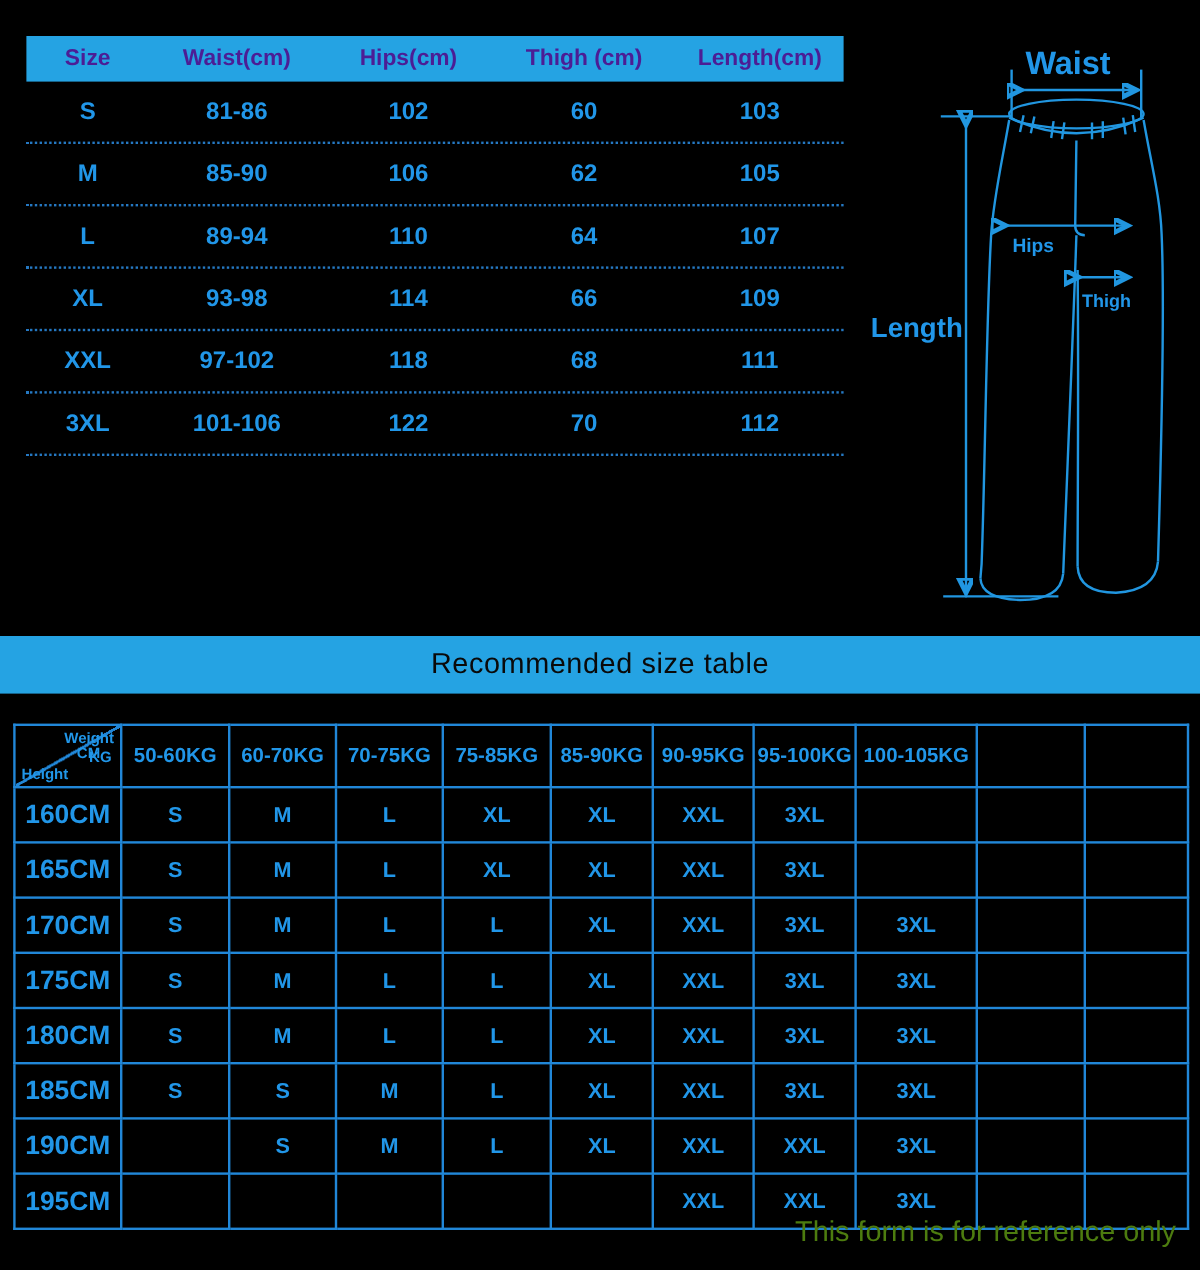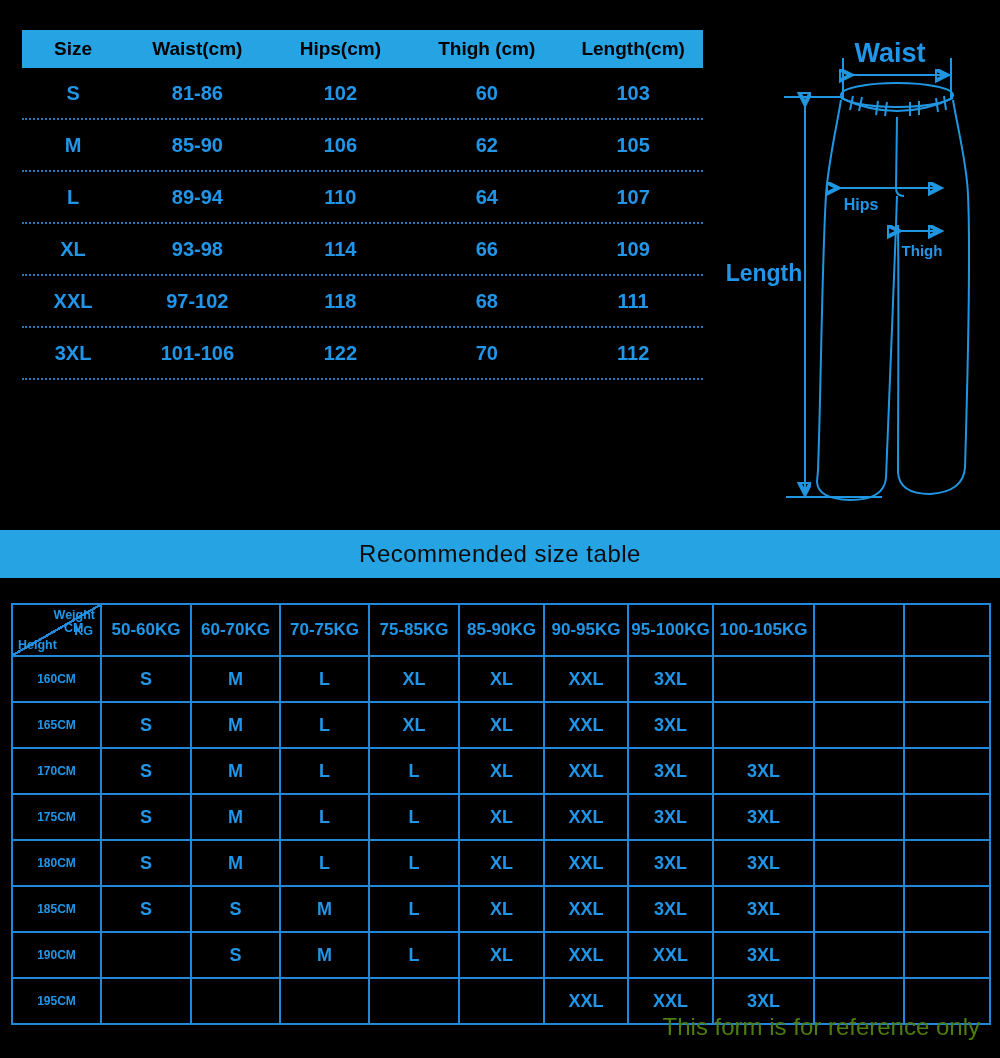--- a/index.html
+++ b/index.html
@@ -6,37 +6,37 @@
   .canvas{
     position:relative;
     width:1000px;height:1058px;
     background:#000;
     font-family:"Liberation Sans", sans-serif;
     overflow:hidden;
   }
   
   .top-table{position:absolute;left:22px;top:30px;width:681px;}
   .tt-header{display:flex;height:38px;background:#25a3e3;align-items:center;}
-  .tt-header .cell{color:#000000;font-weight:bold;font-size:19px;text-align:center;}
+  .tt-header .cell{color:#4c1d95;font-weight:bold;font-size:19px;text-align:center;}
   .tt-row{display:flex;height:50px;align-items:center;border-bottom:2px dotted #2578c2;}
   .tt-row .cell{color:#2196e8;font-weight:bold;font-size:20px;text-align:center;}
   .c0{width:15%;} .c1{width:21.5%;} .c2{width:20.5%;} .c3{width:22.5%;} .c4{width:20.5%;}
   
   .pants{position:absolute;left:700px;top:20px;}
   .pants path,.pants line,.pants ellipse{stroke:#2196e0;stroke-width:2;fill:none;}
   .pants text{fill:#2196e8;font-family:"Liberation Sans",sans-serif;font-weight:bold;}
   
   .banner{position:absolute;left:0;top:530px;width:1000px;height:48px;background:#25a3e3;
     display:flex;align-items:center;justify-content:center;}
   .banner span{color:#0a0a0a;font-size:24px;letter-spacing:0.5px;}
   
   .rec-table{position:absolute;left:11px;top:603px;width:978px;border-collapse:collapse;table-layout:fixed;}
   .rec-table th,.rec-table td{border:2px solid #2187d8;text-align:center;vertical-align:middle;padding:0;}
   .rec-table tr.hdr th{height:50px;font-size:17px;font-weight:bold;color:#2196e8;}
-  .rec-table tr.body th{height:44px;font-size:12px;font-weight:bold;color:#2196e8;}
+  .rec-table tr.body th{height:44px;font-size:22px;font-weight:bold;color:#2196e8;}
   .rec-table tr.body td{height:44px;font-size:18px;font-weight:bold;color:#2196e8;}
   th.corner{position:relative;
     background-image:linear-gradient(to bottom right,
       transparent calc(50% - 1.2px), #2187d8 calc(50% - 1.2px),
       #2187d8 calc(50% + 1.2px), transparent calc(50% + 1.2px));}
   th.corner span{position:absolute;font-size:12.5px;font-weight:bold;color:#2196e8;line-height:1;}
   th.corner .cw{top:4px;right:5px;}
   th.corner .ckg{top:20px;right:7px;}
   th.corner .ccm{top:17px;left:6px;padding-left:45px;}
   th.corner .ch{bottom:4px;left:5px;}

